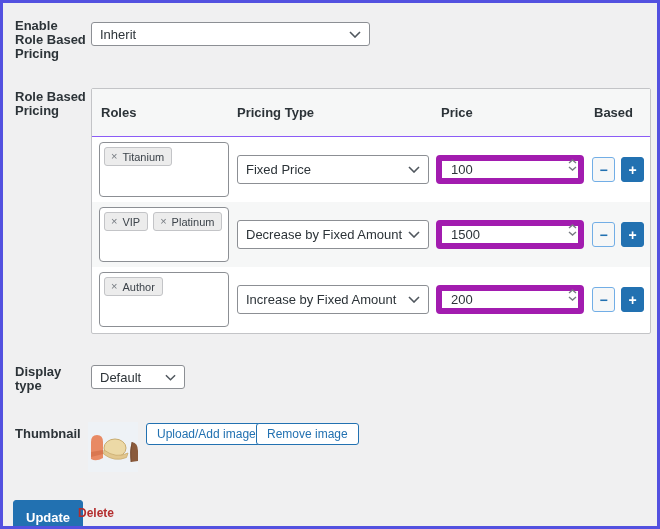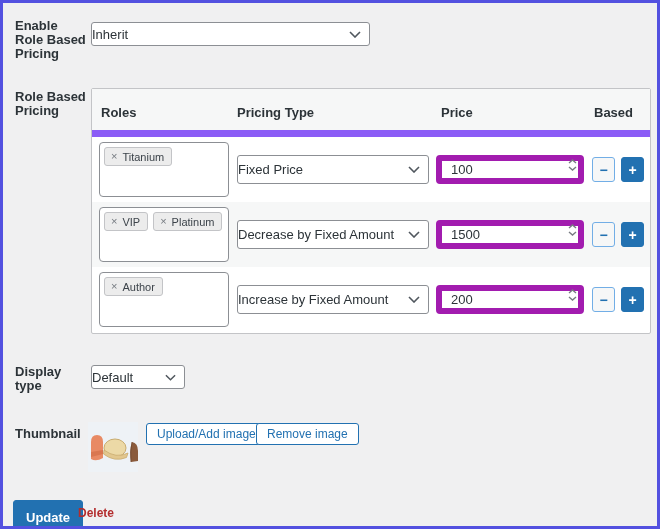--- a/index.html
+++ b/index.html
@@ -24,39 +24,39 @@
   }
   
   .sel {
     position: absolute;
     display: flex; align-items: center; justify-content: space-between;
     background: #fff;
     border: 1px solid #8c8f94;
     border-radius: 3px;
     font-size: 13px;
     color: #2c3338;
-    padding: 0 8px 0 0;
+    padding: 0 8px 0 8px;
     height: 24px;
     cursor: pointer;
   }
   .sel .chev { display: flex; align-items: center; }
   
   .rbp-table {
     position: absolute;
     left: 88px; top: 85px;
     width: 560px; height: 246px;
     background: #fff;
     border: 1px solid #c3c4c7;
     border-radius: 2px;
   }
   .rbp-head {
     position: relative;
     height: 48px;
     background: #f6f7f7;
-    border-bottom: 7px solid #8b5cf6;
+    border-bottom: 1px solid #8b5cf6;
   }
   .rbp-head .hcell {
     position: absolute;
     top: 16px;
     font-size: 13px; font-weight: 700; color: #2c3338;
   }
   .h-roles { left: 9px; }
   .h-type  { left: 145px; }
   .h-price { left: 349px; }
   .h-action{ left: 502px; }

